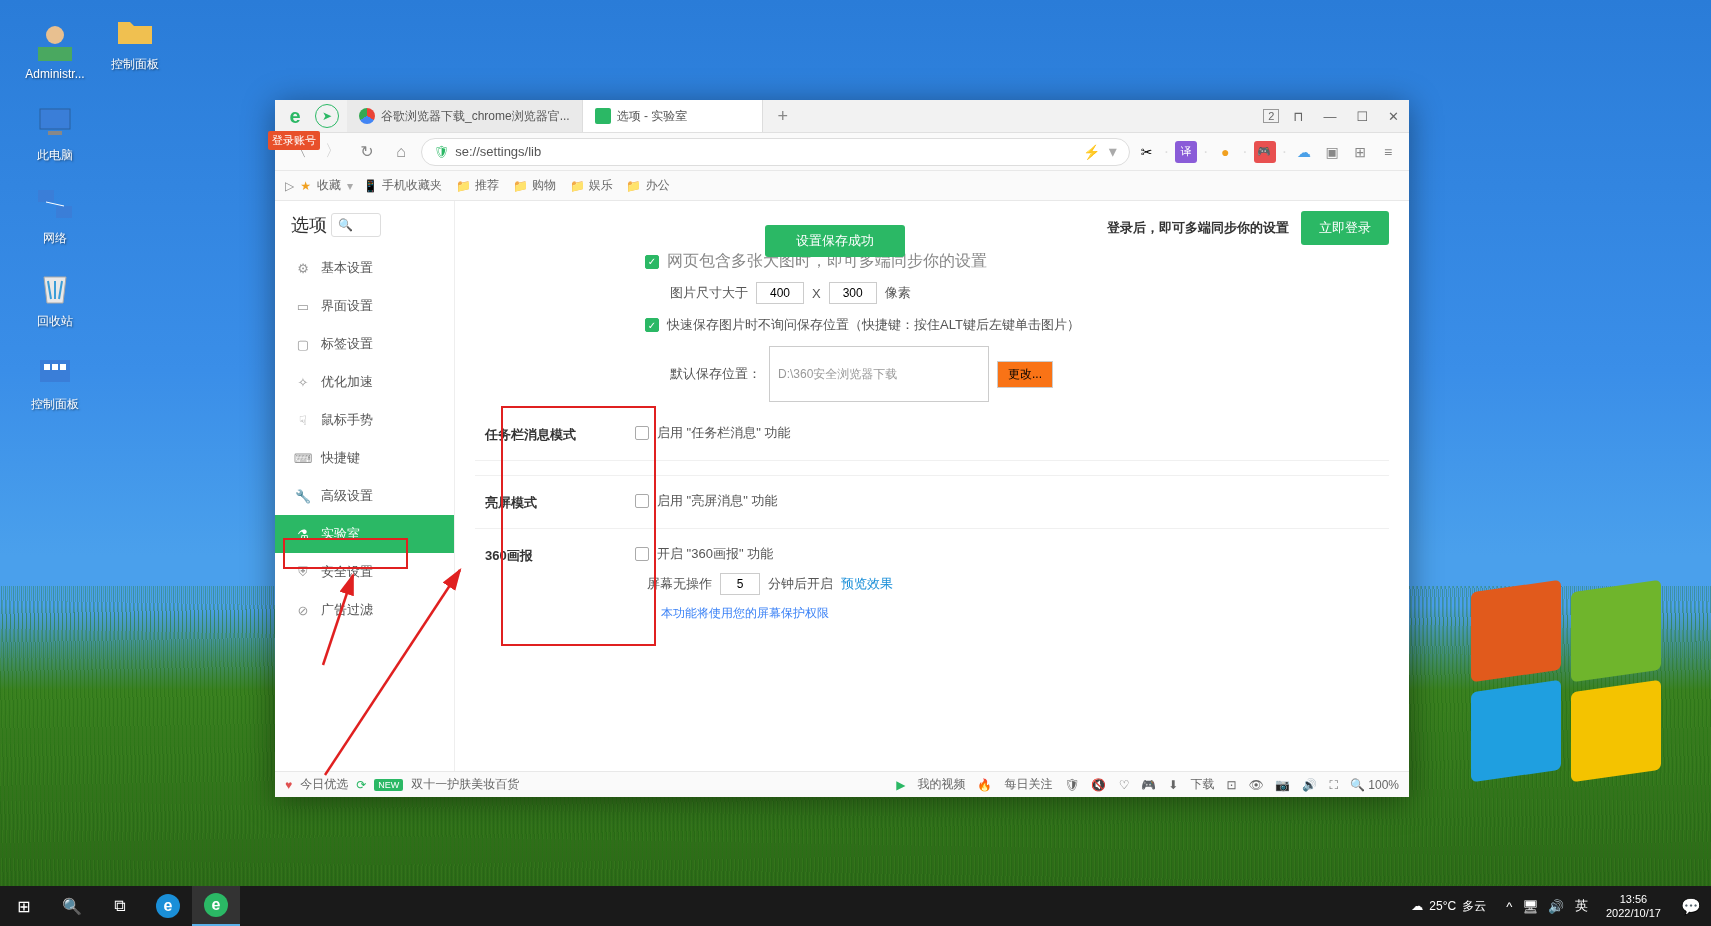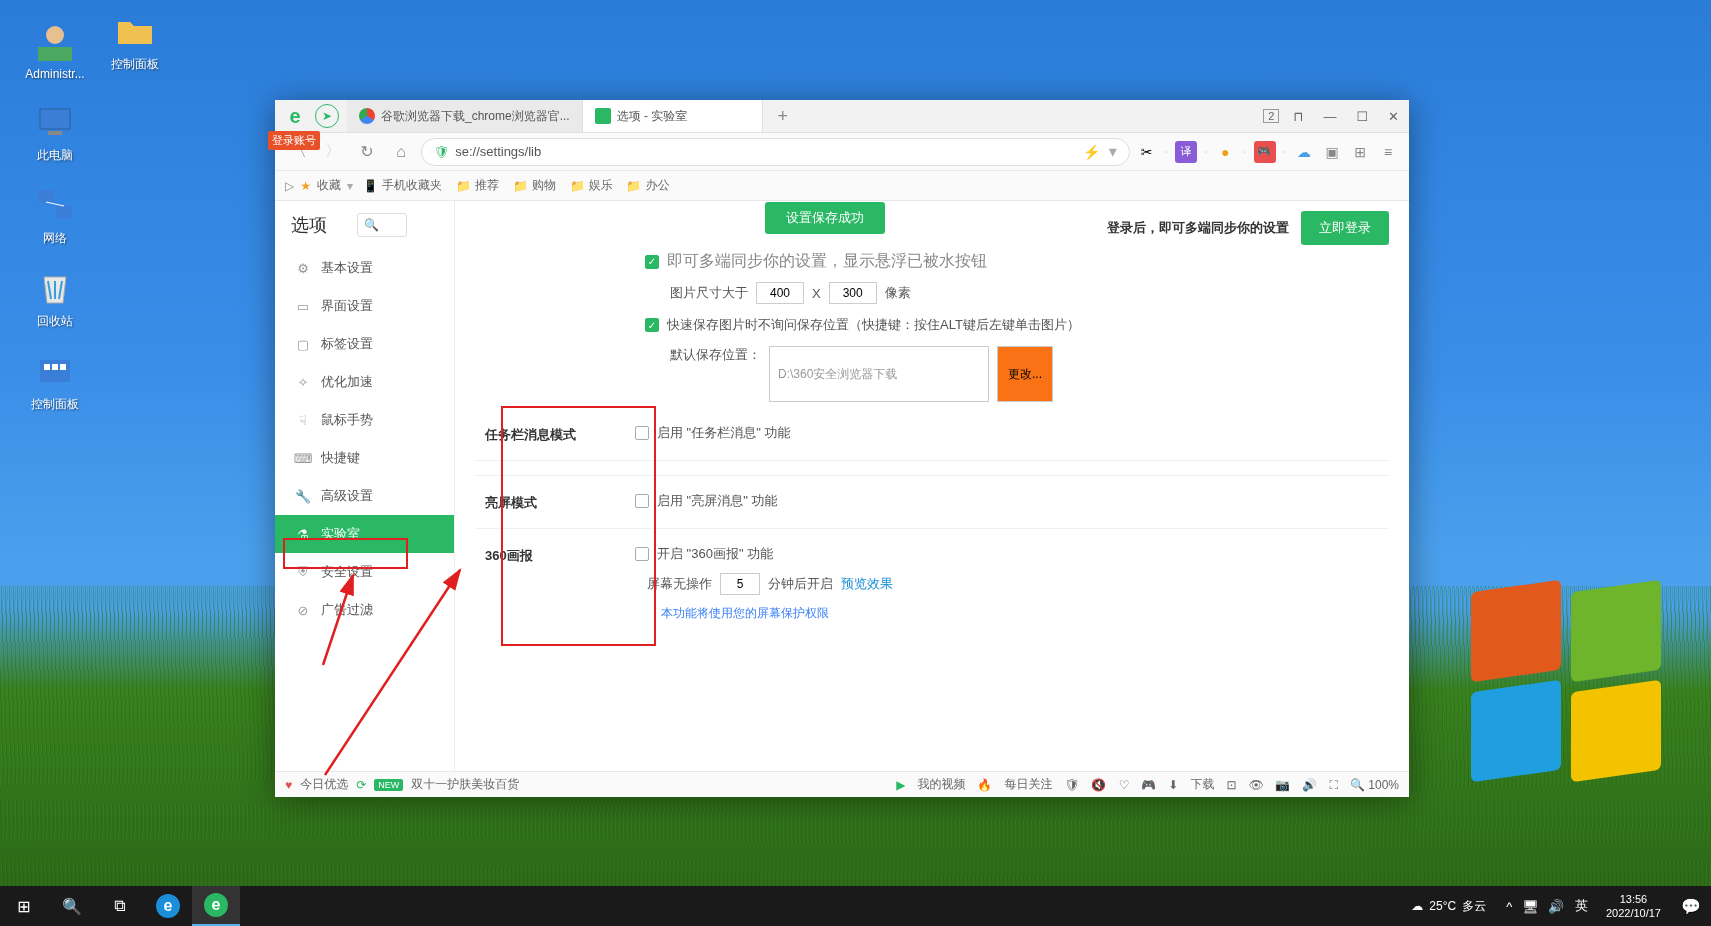--- a/index.html
+++ b/index.html
@@ -56,31 +56,31 @@
 
 .bmbar { height: 30px; background: #fafafa; display: flex; align-items: center; padding: 0 10px; border-bottom: 1px solid #e8e8e8; font-size: 12px; color: #666; gap: 6px; }
 .bmbar .bmitem { display: flex; align-items: center; gap: 4px; padding: 0 4px; cursor: pointer; }
 .bmbar .folder { color: #f0b040; }
 
 
 .content { flex: 1; display: flex; background: #fff; overflow: hidden; }
 
 
 .sidebar { width: 180px; border-right: 1px solid #eee; padding-top: 12px; }
-.sidebar .sbheader { display: flex; align-items: center; padding: 0 16px 12px; gap: 30px; }
+.sidebar .sbheader { display: flex; align-items: center; padding: 0 16px 12px; gap: 4px; }
 .sidebar .sbheader .title { font-size: 18px; color: #333; }
 .sidebar .sbheader .search { width: 50px; height: 24px; border: 1px solid #ddd; border-radius: 3px; display: flex; align-items: center; padding: 0 6px; color: #aaa; font-size: 12px; }
 .sidebar .sbitem { display: flex; align-items: center; padding: 10px 20px; font-size: 13px; color: #555; cursor: pointer; gap: 10px; }
 .sidebar .sbitem.active { background: #2bb865; color: #fff; }
 .sidebar .sbitem .sbicon { width: 16px; height: 16px; display: flex; align-items: center; justify-content: center; font-size: 13px; color: #999; }
 .sidebar .sbitem.active .sbicon { color: #fff; }
 
 
 .mainpanel { flex: 1; overflow-y: auto; padding: 0 20px 20px 20px; position: relative; }
-.banner { position: absolute; top: 1px; left: 310px; background: #2bb865; color: #fff; padding: 7px 21px; border-radius: 3px; font-size: 13px; }
+.banner { position: absolute; top: 24px; left: 310px; background: #2bb865; color: #fff; padding: 7px 31px; border-radius: 3px; font-size: 13px; }
 .syncbar { position: absolute; top: 10px; right: 20px; display: flex; align-items: center; gap: 12px; }
 .syncbar .txt { font-size: 13px; color: #333; font-weight: bold; }
 .syncbar .loginbtn { background: #2bb865; color: #fff; padding: 8px 18px; border-radius: 3px; font-size: 13px; cursor: pointer; }
 
 .setting-row { display: flex; padding: 16px 0; border-bottom: 1px solid #f0f0f0; }
 .setting-row .labelcol { width: 160px; font-size: 13px; color: #333; font-weight: bold; padding-left: 10px; padding-top: 2px; }
 .setting-row .optcol { flex: 1; font-size: 13px; color: #555; }
 .setting-row .optcol .optline { display: flex; align-items: center; gap: 8px; margin-bottom: 10px; }
 .setting-row .optcol .optline:last-child { margin-bottom: 0; }
 .chk { width: 14px; height: 14px; border: 1px solid #aaa; border-radius: 2px; display: inline-flex; align-items: center; justify-content: center; font-size: 10px; color: #fff; flex-shrink: 0; }
@@ -315,34 +315,34 @@
     <div class="mainpanel">
       <div class="banner">设置保存成功</div>
       <div class="syncbar">
         <span class="txt">登录后，即可多端同步你的设置</span>
         <div class="loginbtn">立即登录</div>
       </div>
 
       <div class="first-partial">
         <div class="optline" style="display:flex;align-items:center;gap:8px;margin-left:170px;margin-bottom:10px;">
           <span class="chk checked">✓</span>
-          <span style="color:#888;">即可多端同步你的设置，显示悬浮已被水按钮</span>
+          <span style="color:#888;">网页包含多张大图时，即可多端同步你的设置</span>
         </div>
         <div class="optline" style="display:flex;align-items:center;gap:8px;margin-left:195px;margin-bottom:12px;font-size:13px;color:#555;">
           <span>图片尺寸大于</span>
           <input class="txtinput" value="400" style="">
           <span>X</span>
           <input class="txtinput" value="300" style="">
           <span>像素</span>
         </div>
         <div class="optline" style="display:flex;align-items:center;gap:8px;margin-left:170px;margin-bottom:12px;font-size:13px;color:#555;">
           <span class="chk checked">✓</span>
           <span>快速保存图片时不询问保存位置（快捷键：按住ALT键后左键单击图片）</span>
         </div>
-        <div class="optline" style="display:flex;gap:8px;margin-left:195px;margin-bottom:6px;font-size:13px;color:#555;">
+        <div class="optline" style="display:flex;align-items:center;gap:8px;margin-left:195px;margin-bottom:6px;font-size:13px;color:#555;">
           <span>默认保存位置：</span>
           <input class="pathinput" value="D:\360安全浏览器下载" style="">
           <button class="smallbtn">更改...</button>
         </div>
       </div>
 
       <div class="setting-row">
         <div class="labelcol">任务栏消息模式</div>
         <div class="optcol">
           <div class="optline">

